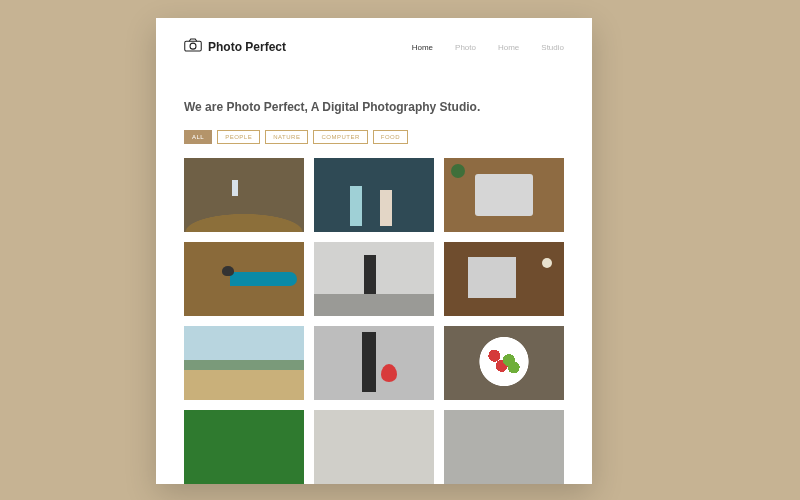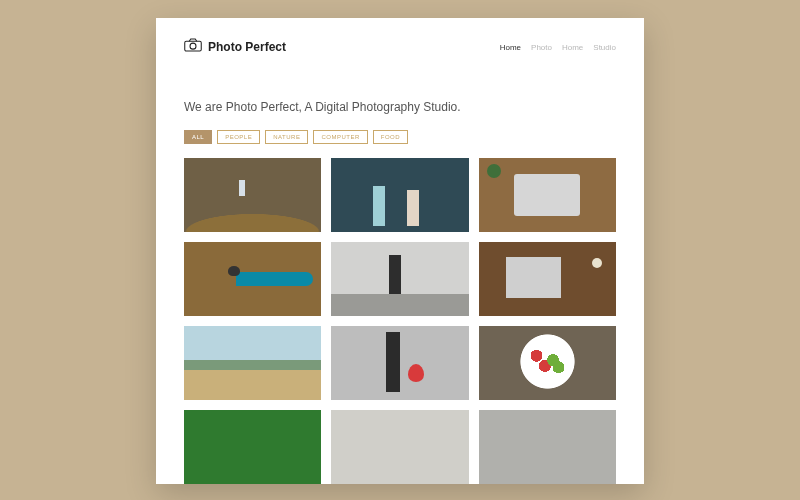--- a/index.html
+++ b/index.html
@@ -7,21 +7,21 @@
     width: 800px;
     height: 500px;
     background: #c6b393;
     font-family: -apple-system, "Helvetica Neue", Arial, sans-serif;
     overflow: hidden;
   }
   .page {
     position: absolute;
     left: 156px;
     top: 18px;
-    width: 488px;
+    width: 436px;
     background: #fff;
     box-shadow: 0 10px 30px rgba(0,0,0,.18);
     padding: 20px 28px 0 28px;
   }
   .header {
     display: flex;
     align-items: center;
     justify-content: space-between;
     margin-bottom: 44px;
   }
@@ -30,29 +30,30 @@
     align-items: center;
     gap: 6px;
   }
   .brand-name {
     font-size: 12px;
     font-weight: 600;
     color: #222;
   }
   .nav {
     display: flex;
-    gap: 10px;
+    gap: 22px;
     font-size: 8px;
     color: #b8b8b8;
   }
   .nav span[data-active="true"] { color: #333; }
   .headline {
     font-size: 12px;
     color: #555;
     margin-bottom: 16px;
+    font-weight: bold;
   }
   .filters {
     display: flex;
     gap: 5px;
     margin-bottom: 14px;
   }
   .filter {
     font-size: 6px;
     letter-spacing: .5px;
     padding: 3px 7px;

